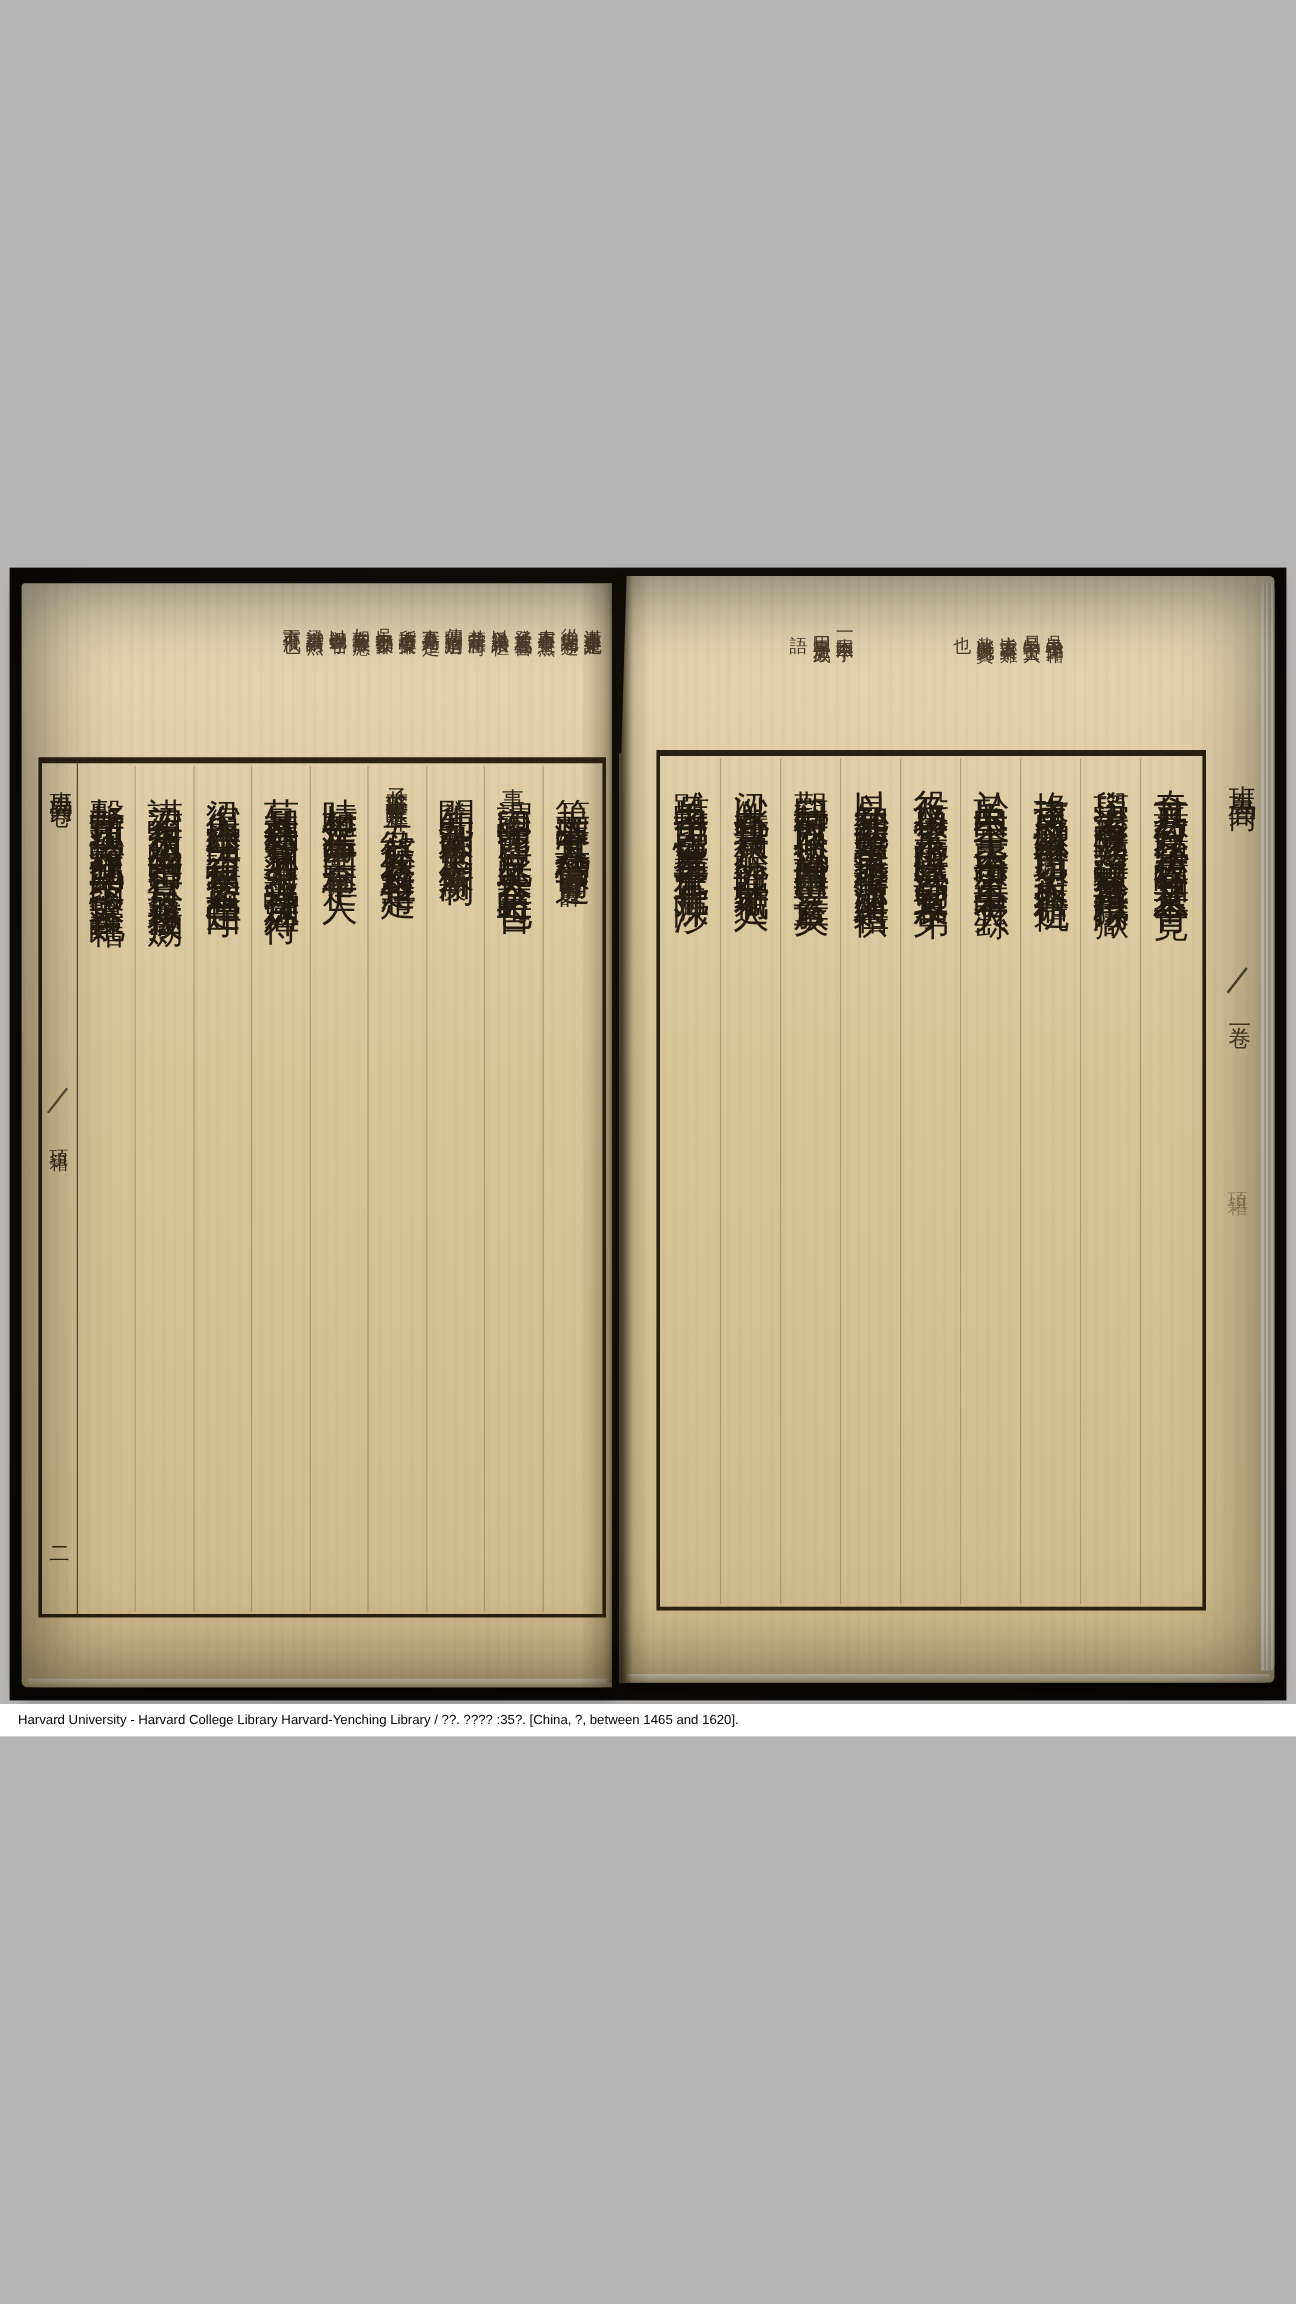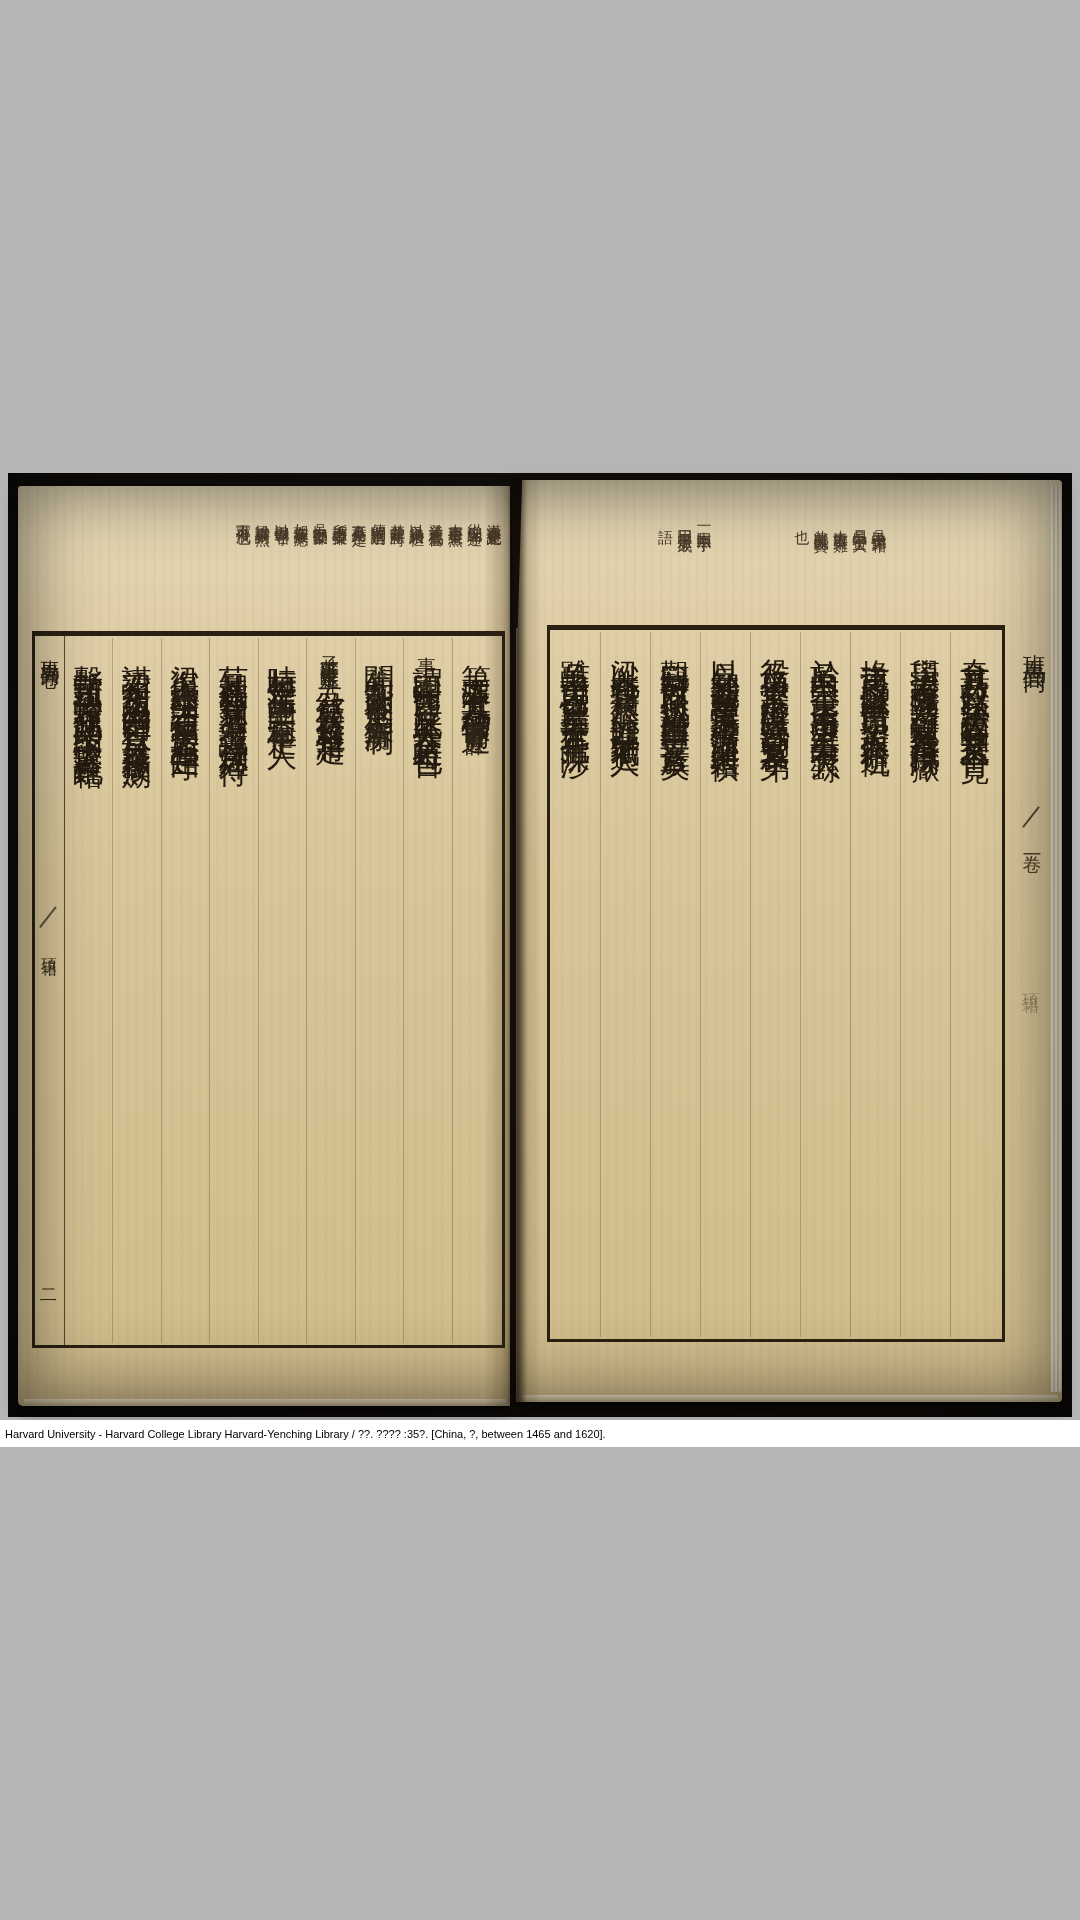--- a/index.html
+++ b/index.html
@@ -72,21 +72,21 @@
   .mnote{position:absolute;writing-mode:vertical-rl;text-orientation:upright;color:var(--note-ink);overflow:hidden;}
   .mnote .col{border-left:none;width:19.3px;line-height:19.3px;padding-top:0;}
   .mnote .sN{font-size:15px;letter-spacing:1.5px;}
   .note-left{left:214px;top:26px;width:272px;height:118px;}
   .note-a{left:273px;top:38px;width:100px;height:114px;}
   .note-b{left:134px;top:38px;width:64px;height:114px;}
 
   
   .caption{position:absolute;left:0;top:1420px;width:1080px;height:27px;background:#ffffff;
     display:flex;align-items:center;}
-  .caption span{font-family:"Liberation Sans",sans-serif;font-size:11px;color:#000;padding-left:5px;
+  .caption span{font-family:"Liberation Sans",sans-serif;font-size:11px;color:#000;padding-left:15px;
     white-space:nowrap;}
 </style>
 </head>
 <body>
 
 <div class="photo">
 
   <div class="page page-left">
     <div class="mnote note-left">
         <div class="col"><span class="sN">漢書非史記是</span></div>

